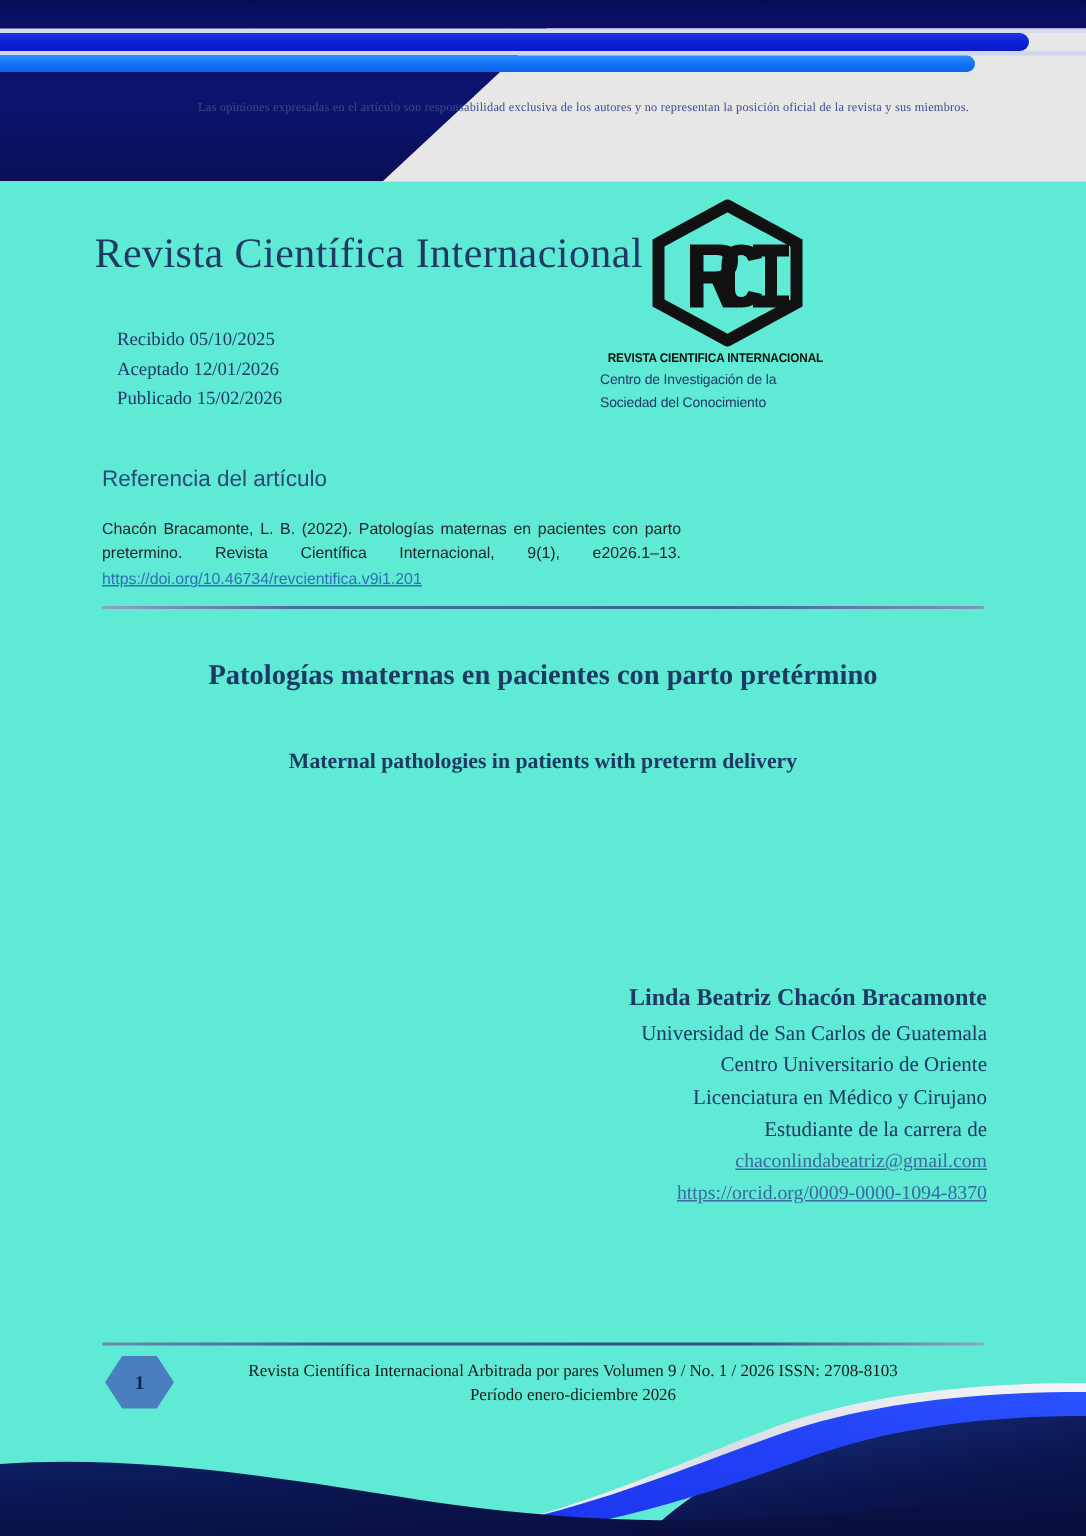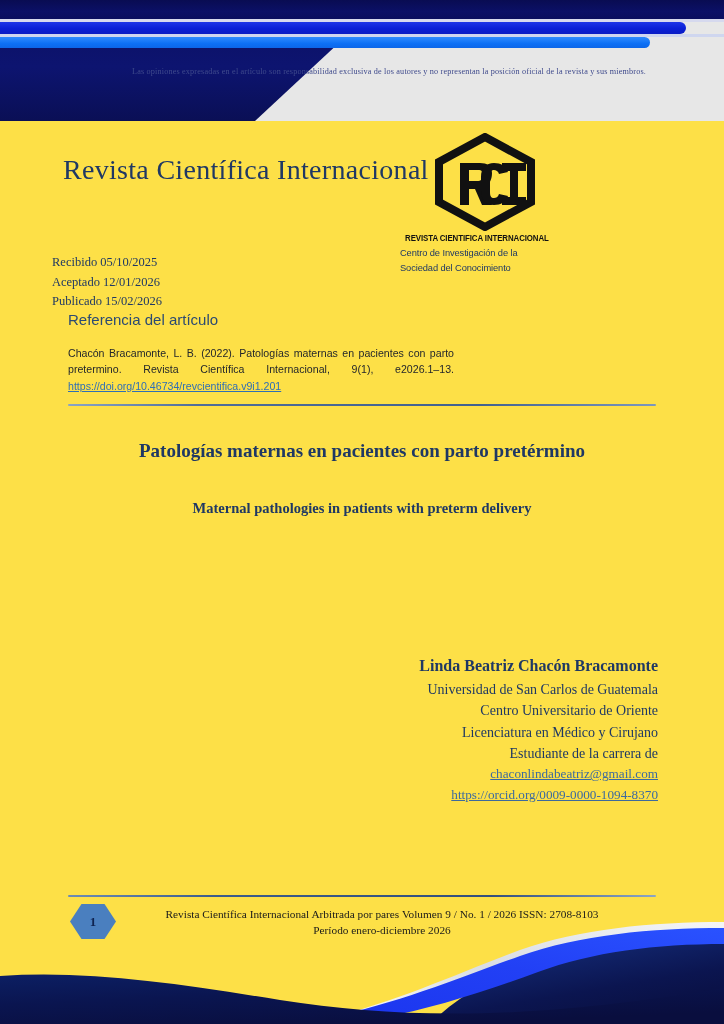--- a/index.html
+++ b/index.html
@@ -9,21 +9,21 @@
     background: #ffffff;
   }
   body {
     font-family: "Liberation Serif", serif;
   }
   .page {
     position: relative;
     width: 724px;
     height: 1024px;
     overflow: hidden;
-    background: #fde047;
+    background: #5eead4;
   }
 
   
   .top-banner {
     position: absolute;
     left: 0; top: 0;
     width: 724px; height: 121px;
     background: #e7e7e7;
     overflow: hidden;
   }
@@ -87,26 +87,25 @@
     position: absolute;
     left: 63px; top: 33px;
     font-family: "Liberation Serif", serif;
     font-size: 28px;
     color: #1f3864;
     letter-spacing: 0.3px;
     white-space: nowrap;
   }
   .dates {
     position: absolute;
-    left: 52px; top: 96px;
+    left: 78px; top: 96px;
     font-family: "Liberation Serif", serif;
     font-size: 12.5px;
     line-height: 1.57;
     color: #1f3864;
-    margin-top: 36px;
   }
   .dates div { white-space: nowrap; }
 
   
   .logo-block {
     position: absolute;
     left: 400px; top: 12px;
     width: 170px;
     text-align: left;
   }

